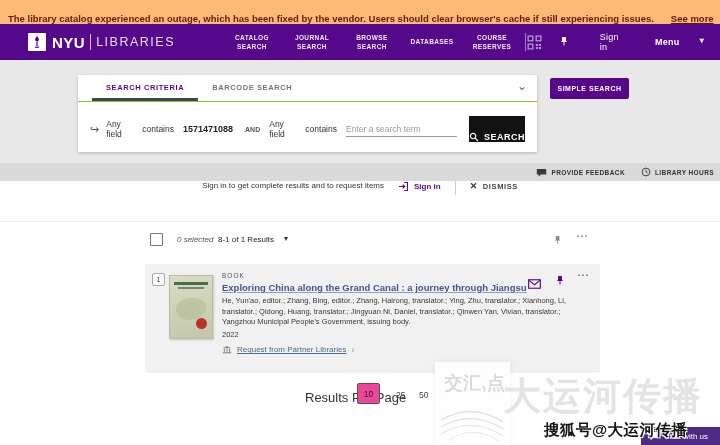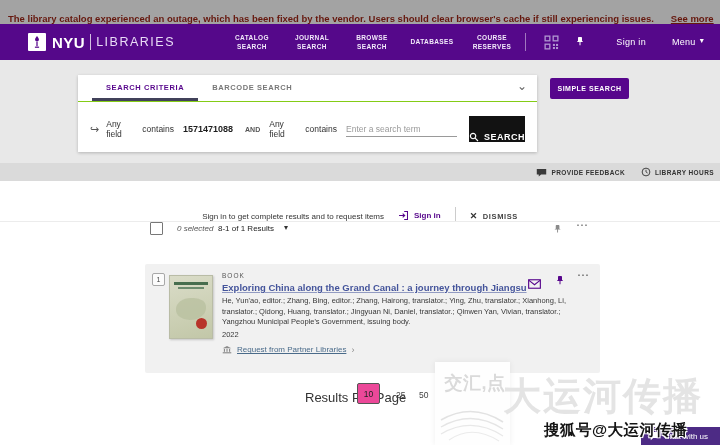--- a/index.html
+++ b/index.html
@@ -1,20 +1,20 @@
 <!DOCTYPE html>
 <html><head>
 <meta charset="utf-8">
 <style>
   * { margin:0; padding:0; box-sizing:border-box; }
   body { font-family:"Liberation Sans", sans-serif; }
   .screen { position:relative; width:720px; height:445px; background:#ffffff; overflow:hidden; font-family:"Liberation Sans", sans-serif; }
 
   
-  .alert-banner { position:absolute; left:0; top:0; width:720px; height:37px; background:#a3a3a3;
+  .alert-banner { position:absolute; left:0; top:0; width:720px; height:37px; background:#fdba74;
     display:flex; align-items:center; padding:0 8px; white-space:nowrap;
     font-size:9.5px; font-weight:700; color:#66180e; }
   .alert-banner a { color:#66180e; text-decoration:underline; margin-left:17px; cursor:pointer; }
 
   
   .app-header { position:absolute; left:0; top:24px; width:720px; height:36px; background:#55088a;
     display:flex; align-items:center; padding:0 12px 0 28px; color:#fff; }
   .logo-box { width:18px; height:18px; background:#fff; border-radius:1px; display:flex; align-items:center; justify-content:center; flex:0 0 auto; }
   .brand { margin-left:6px; font-size:15px; font-weight:700; letter-spacing:.5px; }
   .brand-pipe { width:1px; height:16px; background:rgba(255,255,255,.75); margin:0 5px; }
@@ -22,21 +22,21 @@
   .hdr-nav { display:flex; margin-left:52px; gap:10px; align-items:stretch; }
   .nav-item { width:50px; min-height:36px; display:flex; align-items:center; justify-content:center; text-align:center;
     font-size:6.5px; font-weight:700; letter-spacing:.4px; line-height:1.45; color:#f2eafa; cursor:pointer; }
   .hdr-divider { width:1px; height:18px; background:rgba(255,255,255,.45); margin-left:8px; }
   .hdr-right { margin-left:auto; display:flex; align-items:center; }
   .hdr-icon-btn { width:18px; height:18px; display:flex; align-items:center; justify-content:center; cursor:pointer; }
   .qr-btn { margin-right:12px; }
   .pin-btn { margin-right:26px; }
   .hdr-link { font-size:9px; color:#fff; letter-spacing:.3px; cursor:pointer; }
   .signin-link { margin-right:26px; }
-  .menu-link { display:flex; gap:4px; margin-right:4px; }
+  .menu-link { display:flex; gap:20px; margin-right:4px;font-weight:bold; }
   .caret { font-size:8px; line-height:1; }
 
   
   .bg-gray { position:absolute; left:0; top:60px; width:720px; height:103px; background:#e8e8e8; }
   .utility-bar { position:absolute; left:0; top:163px; width:720px; height:18px; background:#dadada;
     display:flex; align-items:center; justify-content:flex-end; gap:16px; padding-right:6px; }
   .util-item { display:flex; align-items:center; gap:4px; font-size:6.5px; font-weight:700; letter-spacing:.4px; color:#333; cursor:pointer; }
 
   .search-card { position:absolute; left:78px; top:75px; width:459px; height:77px; background:#fff; box-shadow:0 1px 3px rgba(0,0,0,.22); }
   .tab-bar { position:relative; height:27px; border-bottom:1px solid #84cc16; padding-left:14px; display:flex; }
@@ -53,28 +53,28 @@
     font-family:"Liberation Sans",sans-serif; font-size:8.5px; color:#555; margin-right:12px; outline:none; }
   .q-input::placeholder { color:#9a9a9a; }
   .search-btn { width:66px; height:26px; background:#121212; color:#fff; border:none; display:flex; align-items:flex-end; justify-content:center;
     gap:5px; font-size:9px; font-weight:700; letter-spacing:.5px; cursor:pointer; font-family:"Liberation Sans",sans-serif; }
 
   .simple-search-btn { position:absolute; left:550px; top:78px; width:79px; height:21px; background:#57068c; color:#fff; border:none;
     font-size:7px; font-weight:700; letter-spacing:.5px; border-radius:2px; cursor:pointer; font-family:"Liberation Sans",sans-serif; }
 
   
   .signin-banner { position:absolute; left:0; top:181px; width:720px; height:41px; background:#fff; border-bottom:1px solid #ececec;
-    display:flex; align-items:flex-end; justify-content:center; gap:14px; font-size:8px; color:#333; }
+    display:flex; align-items:flex-start; justify-content:center; gap:14px; font-size:8px; color:#333; }
   .sb-signin { display:flex; align-items:center; gap:5px; color:#57068c; font-weight:700; cursor:pointer; }
   .sb-sep { width:1px; height:14px; background:#ccc; }
   .sb-dismiss { display:flex; align-items:center; gap:5px; color:#444; font-size:7.5px; font-weight:700; letter-spacing:.6px; cursor:pointer; }
   .x-glyph { font-size:9px; color:#333; }
 
   
-  .results-toolbar { position:absolute; left:0; top:220px; width:688px; height:20px; }
+  .results-toolbar { position:absolute; left:0; top:231px; width:688px; height:20px; }
   .checkbox { position:absolute; left:150px; top:2px; width:13px; height:13px; border:1.5px solid #777; border-radius:1px; background:#fff; cursor:pointer; }
   .sel-label { position:absolute; left:177px; top:4px; font-size:8px; font-style:italic; color:#555; }
   .count-label { position:absolute; left:218px; top:4px; font-size:8px; color:#222; cursor:pointer; }
   .count-caret { position:absolute; left:284px; top:3px; font-size:8px; color:#333; cursor:pointer; }
   .tb-pin { position:absolute; left:553px; top:1px; cursor:pointer; }
   .tb-ellipsis { position:absolute; left:576px; top:-2px; font-size:12px; color:#666; letter-spacing:1px; cursor:pointer; }
 
   
   .result-card { position:absolute; left:145px; top:264px; width:455px; height:109px; background:#f1f1f1; border-radius:2px; }
   .idx-box { position:absolute; left:7px; top:9px; width:13px; height:13px; background:#fbfbfb; border:1px solid #a8a8a8; border-radius:2px;

